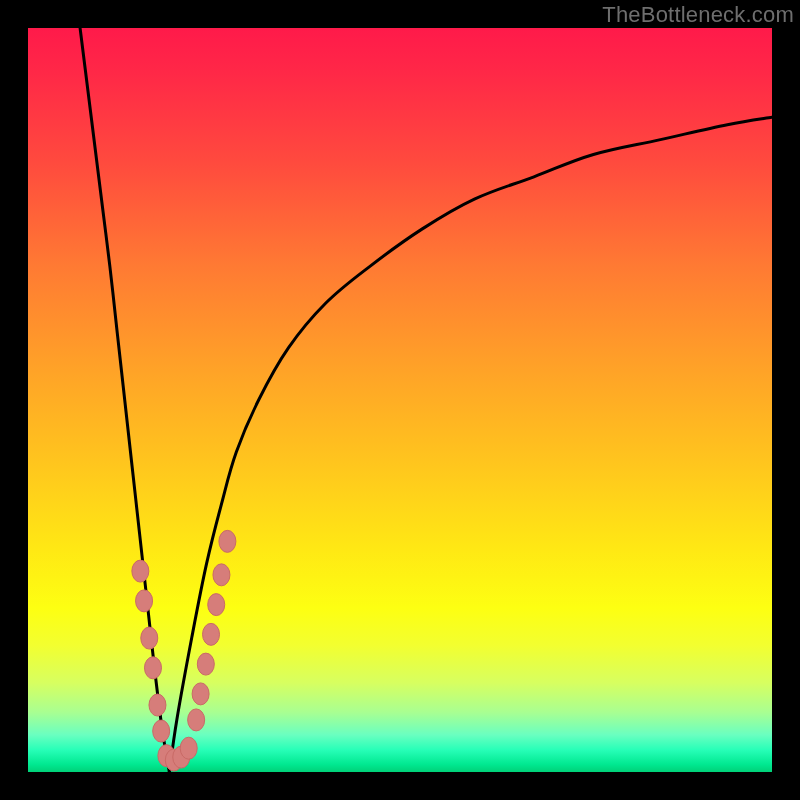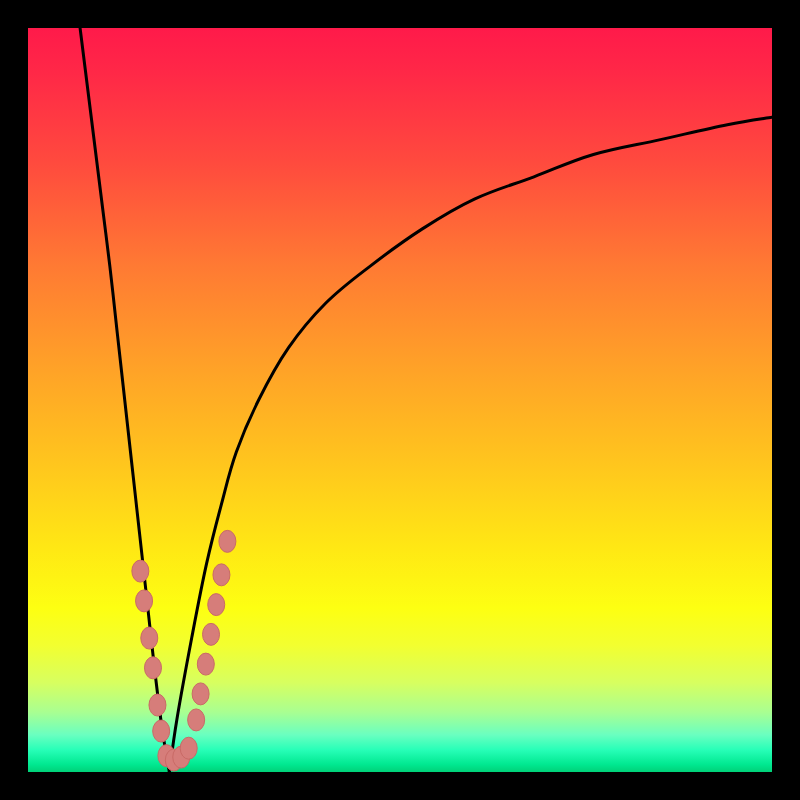--- a/index.html
+++ b/index.html
@@ -88,13 +88,14 @@
           <ellipse cx="168.144" cy="691.92" rx="8.5" ry="11" fill="#d67d7a" stroke="#c96a66" stroke-width="1"></ellipse>
           <ellipse cx="172.60799999999998" cy="665.88" rx="8.5" ry="11" fill="#d67d7a" stroke="#c96a66" stroke-width="1"></ellipse>
           <ellipse cx="177.816" cy="636.12" rx="8.5" ry="11" fill="#d67d7a" stroke="#c96a66" stroke-width="1"></ellipse>
           <ellipse cx="183.02400000000003" cy="606.36" rx="8.5" ry="11" fill="#d67d7a" stroke="#c96a66" stroke-width="1"></ellipse>
           <ellipse cx="188.232" cy="576.6" rx="8.5" ry="11" fill="#d67d7a" stroke="#c96a66" stroke-width="1"></ellipse>
           <ellipse cx="193.44" cy="546.84" rx="8.5" ry="11" fill="#d67d7a" stroke="#c96a66" stroke-width="1"></ellipse>
           <ellipse cx="199.39200000000002" cy="513.36" rx="8.5" ry="11" fill="#d67d7a" stroke="#c96a66" stroke-width="1"></ellipse>
         </g>
     </svg>
   </div>
+  <div class="watermark">TheBottleneck.com</div>
 </div>
 
 </body></html>

